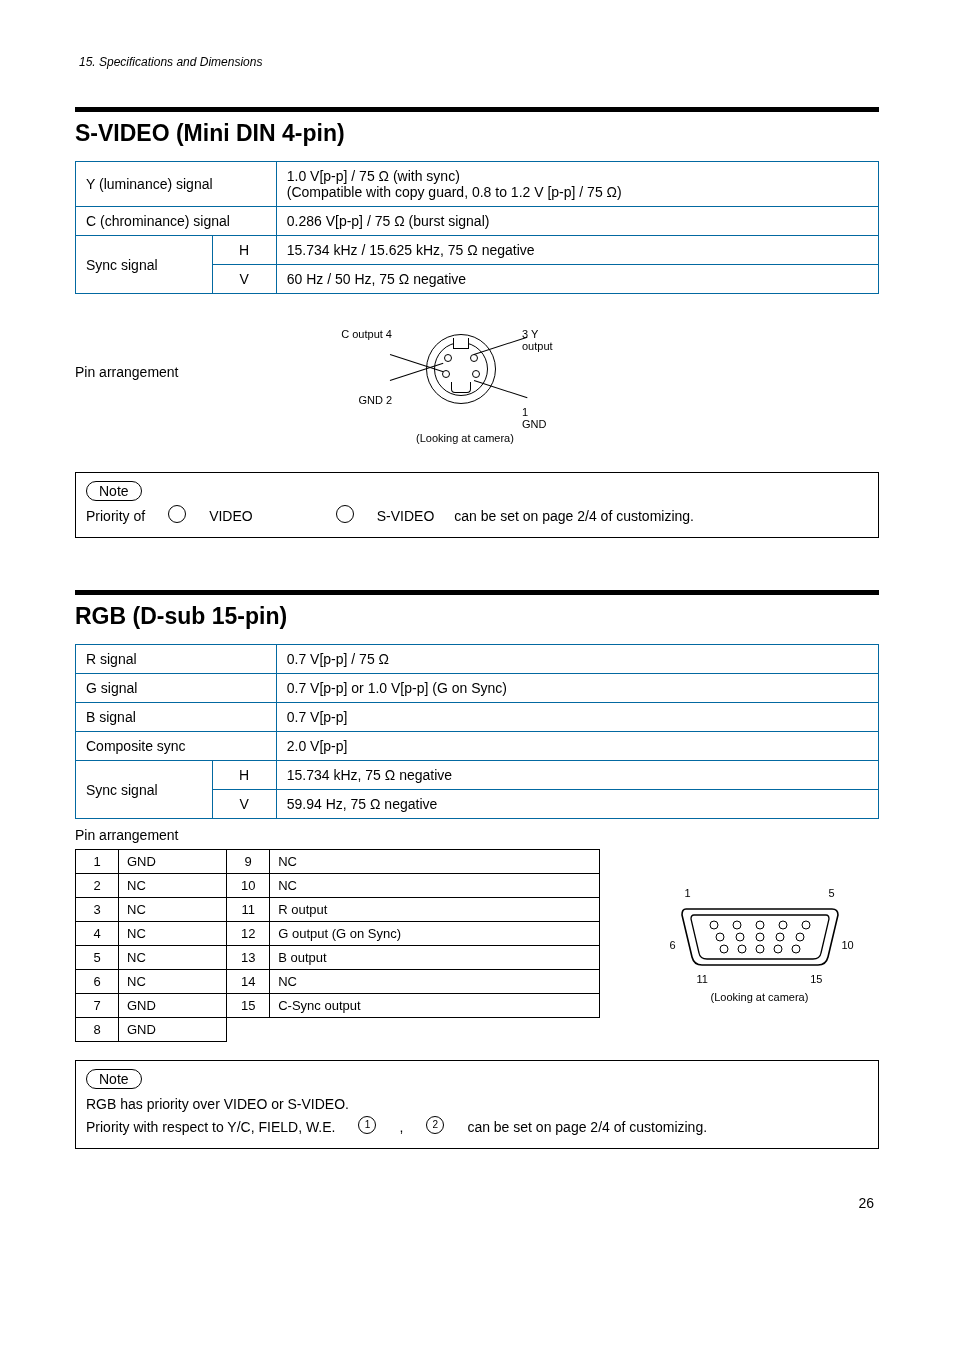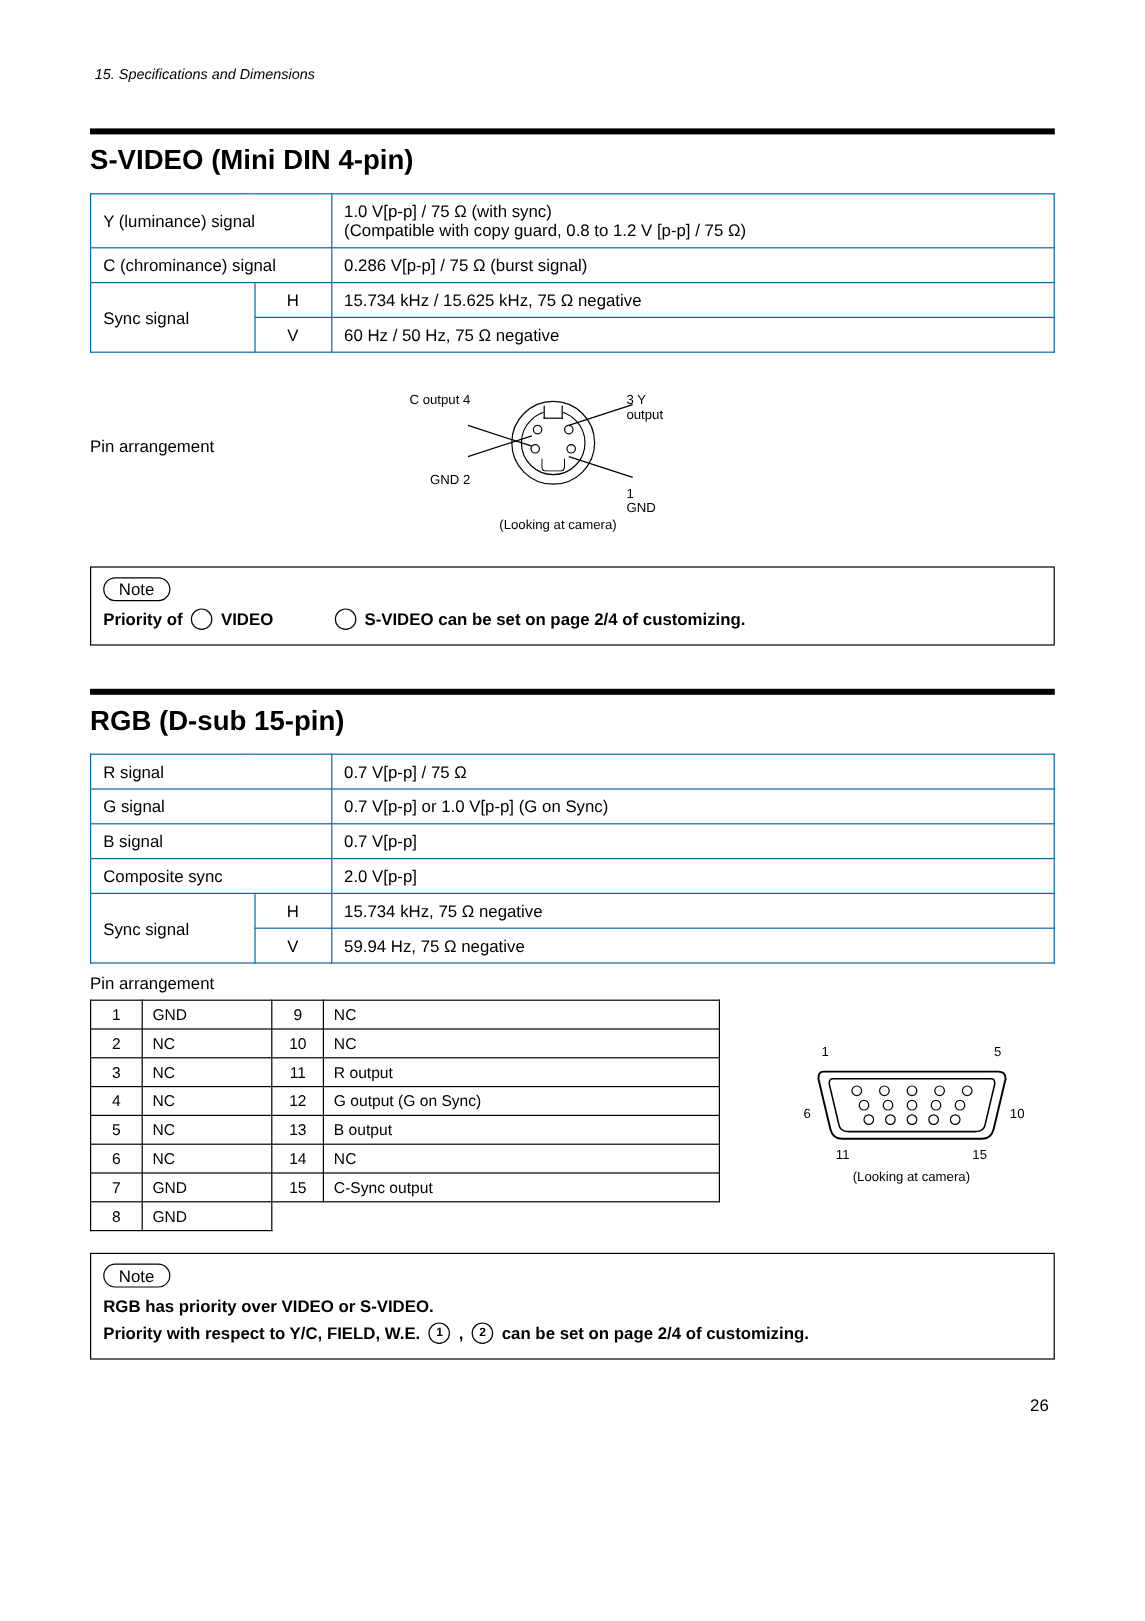--- a/index.html
+++ b/index.html
@@ -24,21 +24,21 @@
   }
   .section-rule {
     border-top: 5px solid #000;
     margin-bottom: 3px;
   }
   .section-title {
     font-size: 23px;
     font-weight: bold;
     margin: 8px 0 14px 0;
   }
-  .section-block { margin-bottom: 36px; }
+  .section-block { margin-bottom: 52px; }
 
   table.spec {
     border-collapse: collapse;
     width: 100%;
     font-size: 14px;
   }
   table.spec td {
     border: 1px solid #0369a1;
     padding: 6px 10px;
     vertical-align: middle;
@@ -104,25 +104,24 @@
   .note-pill {
     display: inline-block;
     border: 1px solid #000;
     border-radius: 10px;
     padding: 1px 12px;
     font-size: 14px;
     margin-bottom: 4px;
   }
   .note-line {
     display: flex;
-    align-items: center;
+    align-items: flex-start;
     flex-wrap: wrap;
-    gap: 4px;
+    gap: 20px;
     line-height: 1.6;
-    font-weight: bold;
   }
   .circle-glyph {
     display:inline-flex;align-items:center;justify-content:center;
     width:16px;height:16px;border:1px solid #000;border-radius:50%;
     font-size:10px;line-height:1;
     margin: 0 3px;
   }
 
   
   table.pins {

